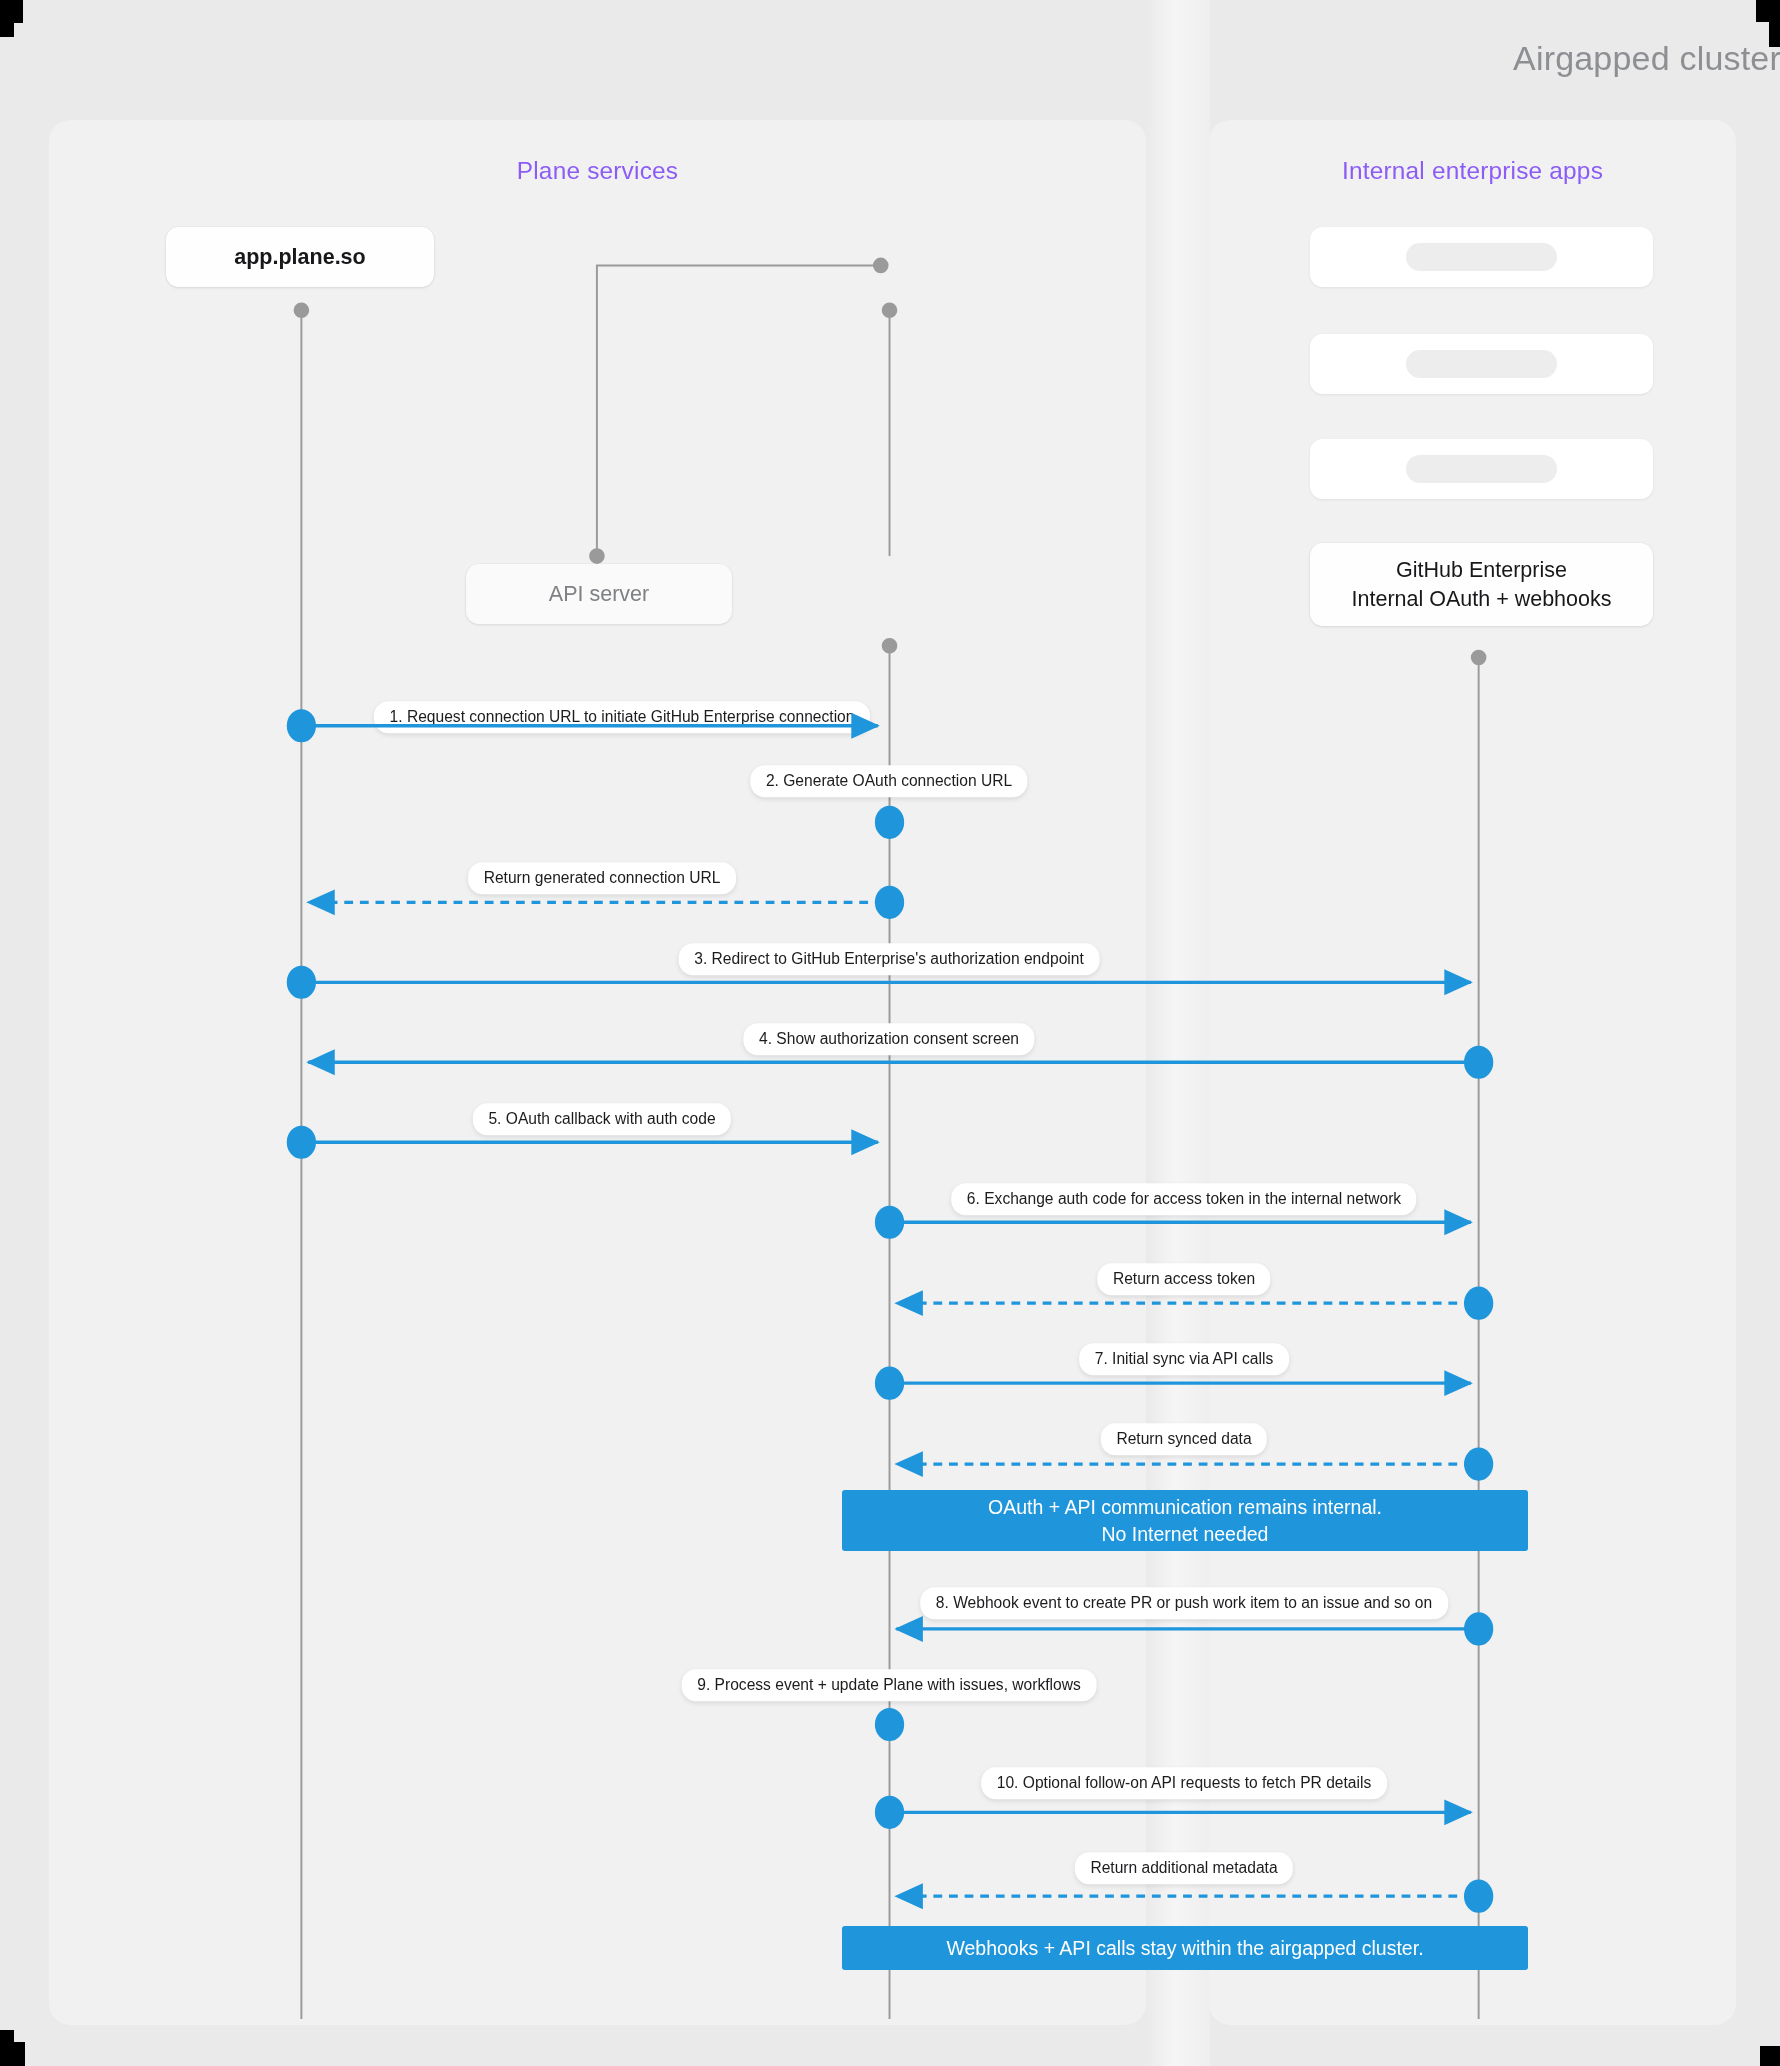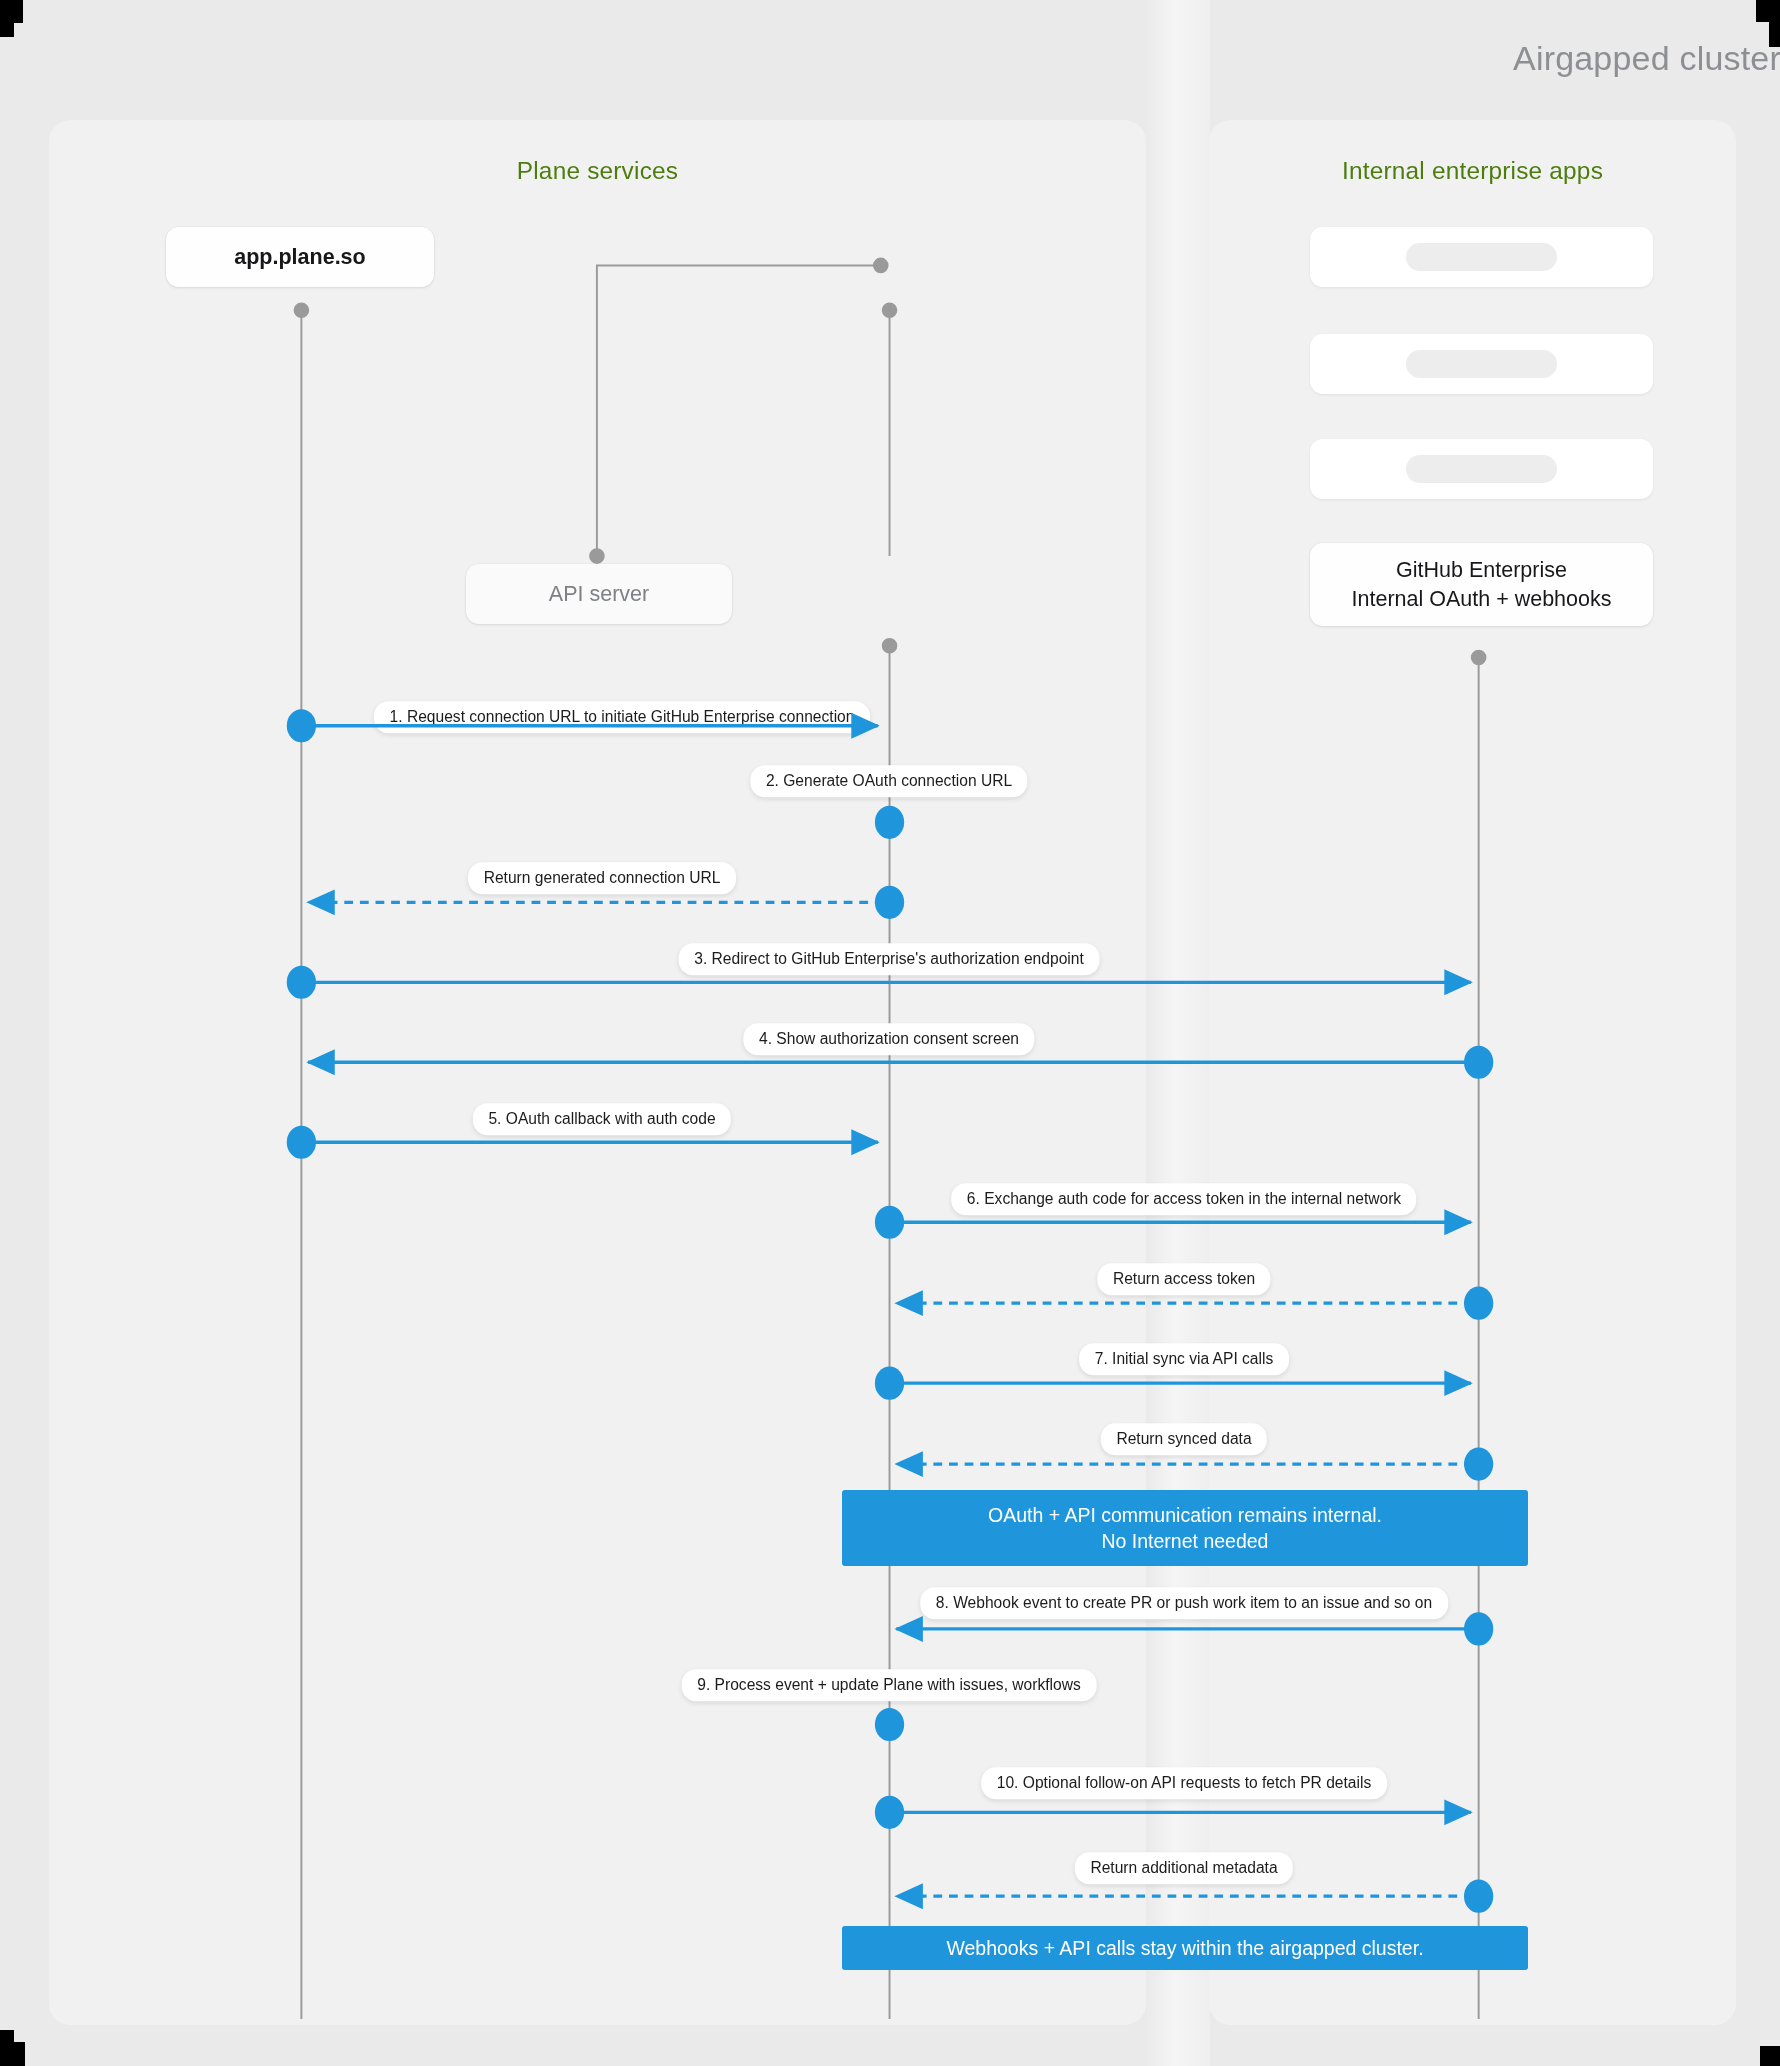--- a/index.html
+++ b/index.html
@@ -65,21 +65,21 @@
   }
   #panel-plane  { left: 49px;   top: 120px; width: 1097px; height: 1905px; }
   #panel-apps   { left: 1209px; top: 120px; width: 527px;  height: 1905px; }
 
   .panel-title {
     position: absolute;
     top: 37px;
     width: 100%;
     text-align: center;
     font-size: 24.4px;
-    color: #4d7c0f;
+    color: #8b5cf6;
     letter-spacing: 0.2px;
   }
 
   
   .node {
     position: absolute;
     border-radius: 12.7px;
     background: #fefefe;
     box-shadow: 0 1px 2.9px rgba(0,0,0,0.09), 0 0 0 0.6px rgba(0,0,0,0.035);
     display: flex;
@@ -150,21 +150,21 @@
     color: #ffffff;
     font-size: 19.5px;
     text-align: center;
     display: flex;
     align-items: center;
     justify-content: center;
     line-height: 1.35;
     border-radius: 2.9px;
     z-index: 26;
   }
-  #note-1 { left: 842px; top: 1490px; width: 686px; height: 76px; }
+  #note-1 { left: 842px; top: 1490px; width: 686px; height: 61px; }
   #note-2 { left: 842px; top: 1926px; width: 686px; height: 44px; }
 </style>
 </head>
 <body>
 
 <div id="canvas">
 
   <div class="band"></div>
 
   <div class="corner-mark tl"></div>

